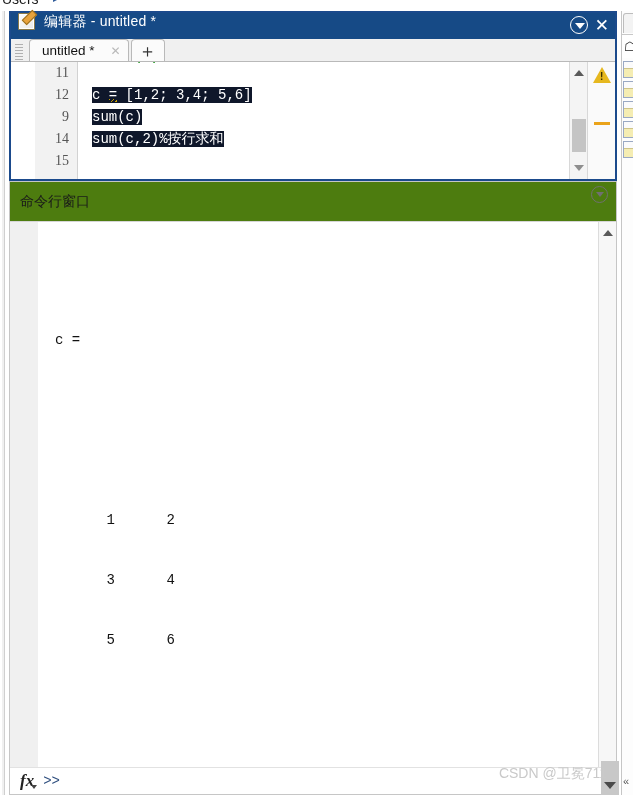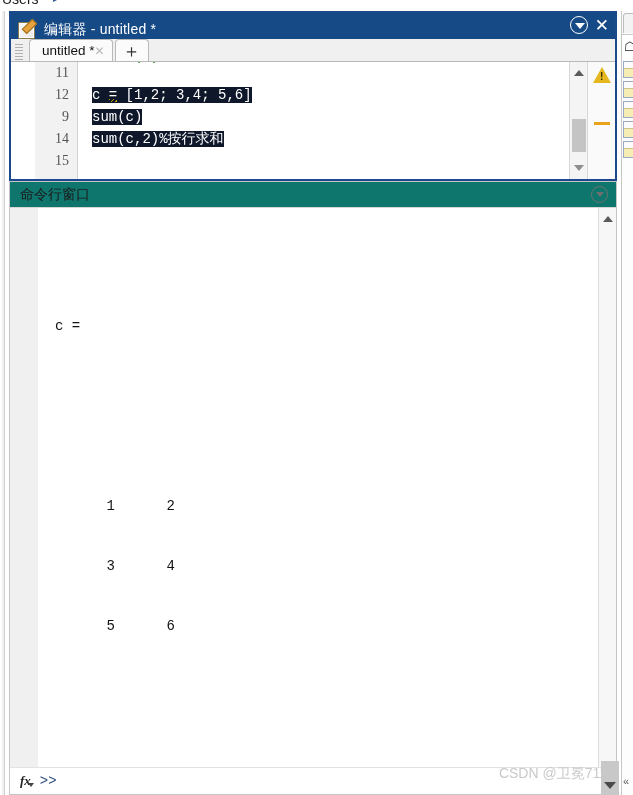--- a/index.html
+++ b/index.html
@@ -31,21 +31,21 @@
   .outer-left-a { position: absolute; left: 0; top: 11px; width: 5px; height: 784px; background: #f0f0f0; border-right: 1px solid #cfcfcf; }
   .outer-left-b { position: absolute; left: 0; top: 11px; width: 2px; height: 784px; background: #ffffff; }
 
   
   .editor-window {
     position: absolute; left: 9px; top: 11px; width: 608px; height: 170px;
     border: 2px solid #1b4a8c; background: #f6f6f6;
   }
   .editor-titlebar {
     position: relative; height: 26px; background: #164a86;
-    display: flex; align-items: flex-end;
+    display: flex; align-items: flex-start;
   }
   .editor-icon {
     width: 17px; height: 17px; margin-left: 7px; position: relative;
     background: #ffffff; border: 1px solid #8a7a4a; border-radius: 1px;
   }
   .editor-icon::before {
     content: ""; position: absolute; left: 1px; top: 1px; width: 13px; height: 13px;
     background: linear-gradient(135deg,#fdfdfd 0%,#e9e9e9 100%);
   }
   .editor-icon::after {
@@ -74,21 +74,21 @@
     position: relative; height: 23px; background: #f0f0f0;
     border-bottom: 1px solid #b9b9b9; display: flex; align-items: flex-end;
   }
   .tab-grip {
     width: 8px; height: 16px; margin-left: 4px; margin-bottom: 1px;
     background: repeating-linear-gradient(to bottom,#b0b0b0 0px,#b0b0b0 1px,transparent 1px,transparent 3px);
   }
   .tab {
     margin-left: 6px; height: 22px; padding: 0 7px 0 12px;
     background: #fbfbfb; border: 1px solid #b9b9b9; border-bottom: none;
-    border-radius: 4px 4px 0 0; display: flex; align-items: center; gap: 0;
+    border-radius: 4px 4px 0 0; display: flex; align-items: center; gap: 16px;
   }
   .tab-label { font-size: 13.5px; color: #111111; }
   .tab-close { font-size: 12px; color: #b8b8b8; }
   .tab-new {
     margin-left: 2px; height: 22px; width: 34px;
     background: #fbfbfb; border: 1px solid #b9b9b9; border-bottom: none;
     border-radius: 4px 4px 0 0; display: flex; align-items: center; justify-content: center;
     font-size: 18px; color: #333; line-height: 18px;
   }
 
@@ -144,21 +144,21 @@
     color: #3a2f00; font-weight: bold; font-family: "Liberation Sans", sans-serif;
   }
   .rail-dash { position: absolute; left: 6px; top: 60px; width: 16px; height: 3px; background: #eaa31a; }
 
   
   .cmd-window {
     position: absolute; left: 9px; top: 181px; width: 608px; height: 614px;
     background: #ffffff; border: 1px solid #c6c6c6;
   }
   .cmd-titlebar {
-    position: relative; height: 26px; background: #0f766e;
+    position: relative; height: 40px; background: #4d7c0f;
     border-bottom: 1px solid #d6d6d6; display: flex; align-items: center;
   }
   .cmd-title { margin-left: 10px; font-size: 14px; color: #1a1a1a; }
   .cmd-dropdown {
     position: absolute; right: 8px; top: 4px; width: 17px; height: 17px;
     border-radius: 50%; border: 1.4px solid #707070;
   }
   .cmd-dropdown::after {
     content: ""; position: absolute; left: 3.5px; top: 5px;
     border-left: 4.5px solid transparent; border-right: 4.5px solid transparent;
@@ -187,21 +187,21 @@
   }
 
   
   .cmd-prompt {
     position: absolute; left: 0; bottom: 0; width: 606px; height: 27px;
     background: #ffffff; border-top: 1px solid #e2e2e2;
     display: flex; align-items: center;
   }
   .fx-icon {
     margin-left: 10px; font-family: "Liberation Serif", serif; font-style: italic;
-    font-size: 13px; color: #222; position: relative; font-weight: bold;
+    font-size: 17px; color: #222; position: relative; font-weight: bold;
   }
   .fx-icon::after {
     content: ""; position: absolute; right: -3px; bottom: 2px;
     border-left: 3px solid transparent; border-right: 3px solid transparent; border-top: 4px solid #444;
   }
   .prompt-caret {
     margin-left: 9px; font-family: "Liberation Mono", monospace; font-size: 14px; color: #2f4f7f;
   }
 
   

